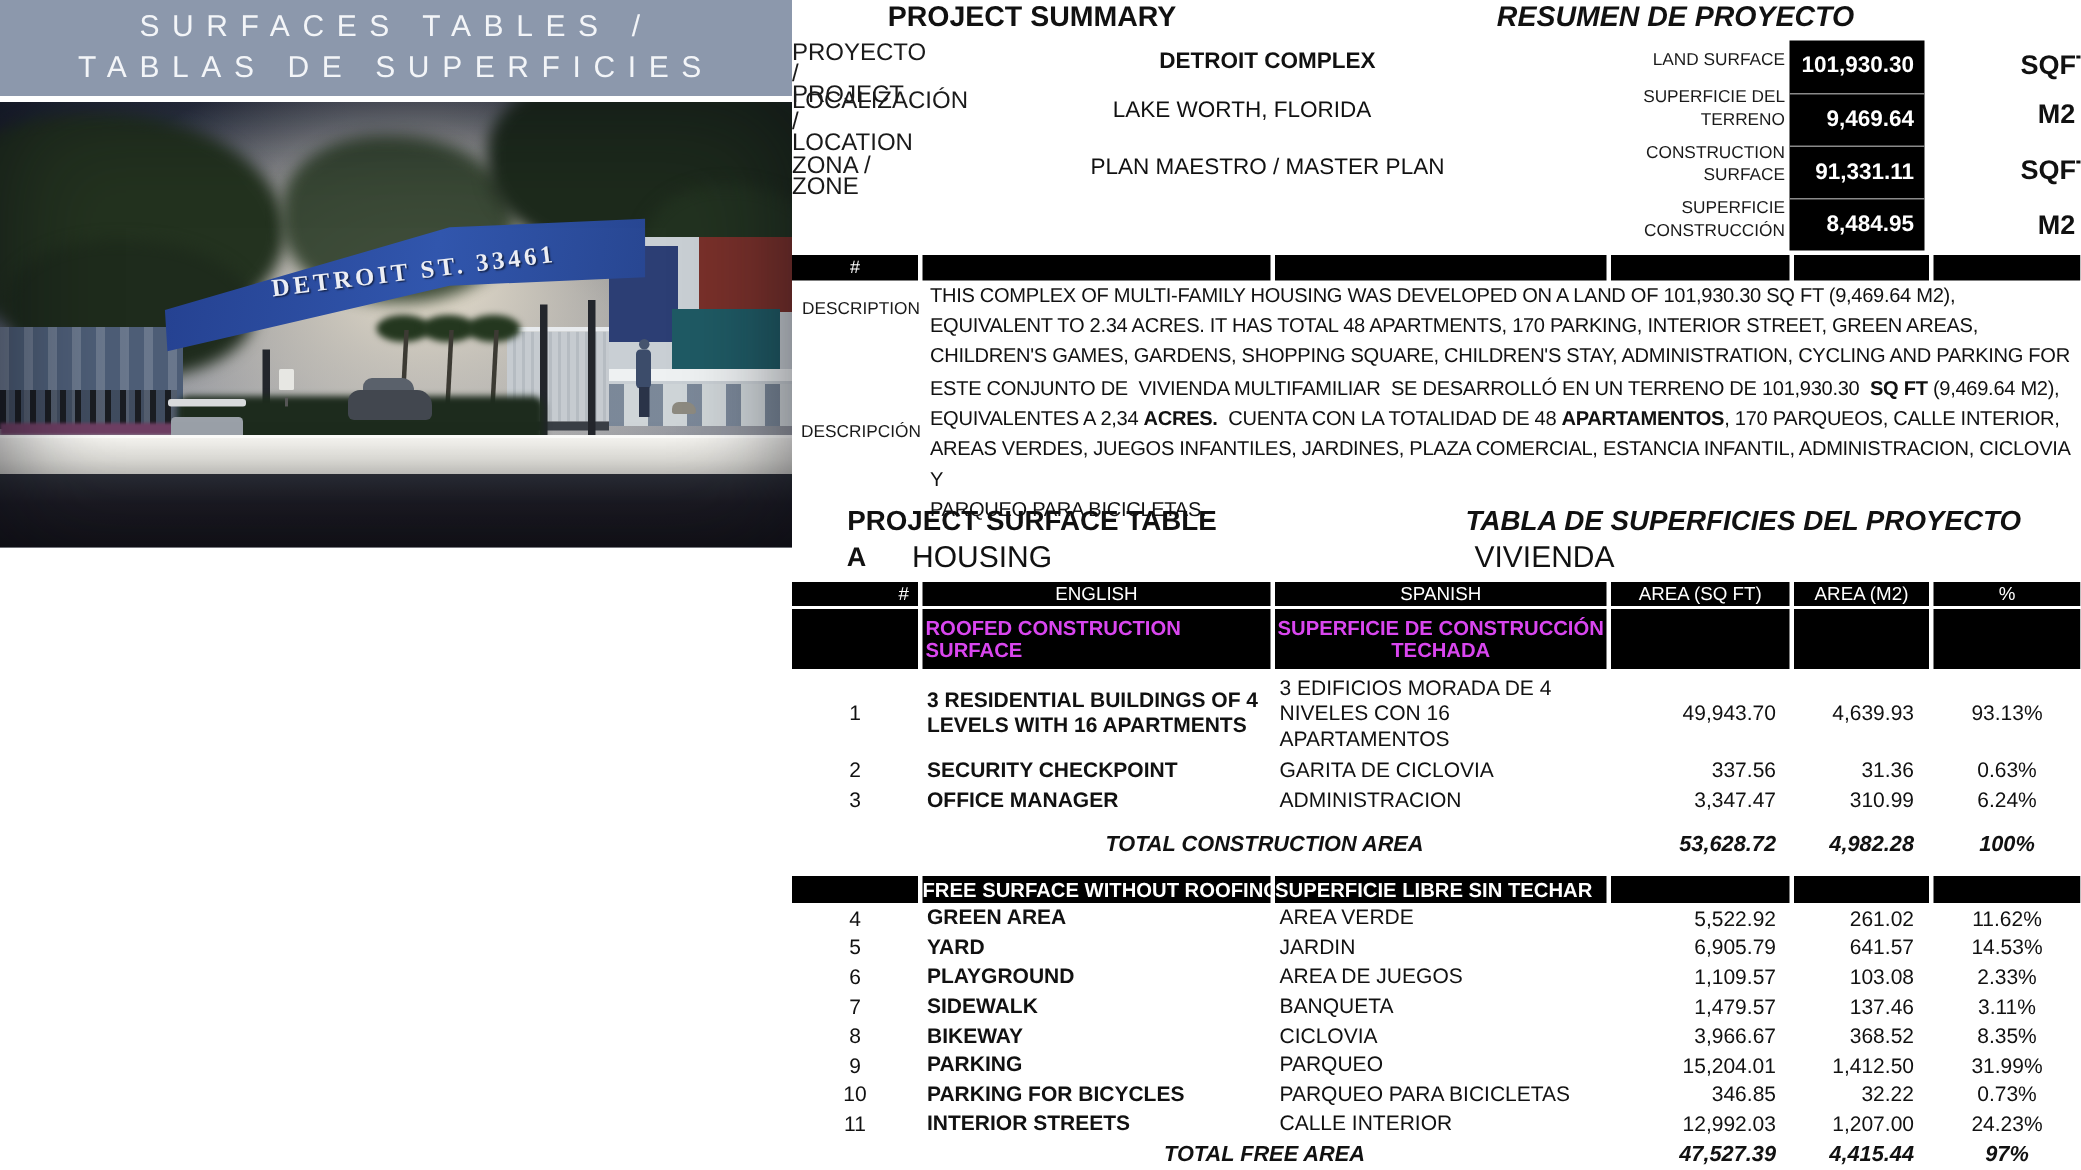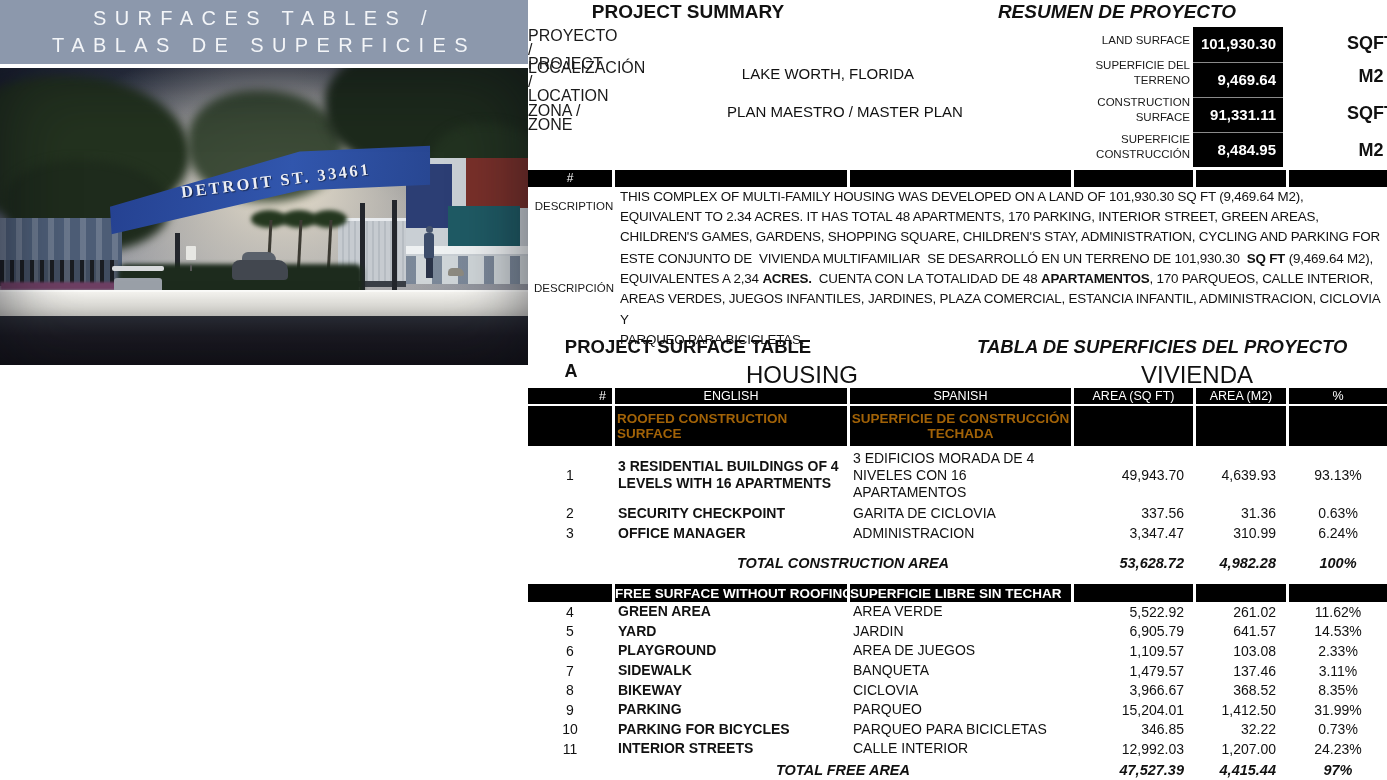--- a/index.html
+++ b/index.html
@@ -79,28 +79,28 @@
   .unit{font-size:18px;font-weight:600;text-align:center;white-space:nowrap;padding-left:36px;}
   .grid6{display:grid;grid-template-columns:84px 232px 221px 119px 90px 98px;column-gap:3px;align-items:center;}
   .bk{background:#000;height:100%;}
   .hashrow{position:absolute;left:0;top:170px;width:859px;height:17px;}
   .hashrow .bk{color:#fff;font-size:12px;line-height:17px;text-align:center;}
   .dlabel{font-size:11.5px;text-align:center;color:#1a1a1a;}
   .dtext{font-size:13.4px;line-height:20.2px;letter-spacing:-0.2px;white-space:pre;color:#111;}
   .b{font-weight:700;}
   .sectitle{font-weight:700;font-size:18.5px;white-space:nowrap;text-align:center;}
   .letter{font-size:18px;font-weight:600;text-align:center;}
-  .secname{font-size:24px;text-align:right;white-space:nowrap;}
+  .secname{font-size:20px;text-align:left;white-space:nowrap;}
   
   .stable{position:absolute;left:0;top:388px;width:859px;}
   .thead{height:16px;}
   .thead .bk{color:#fff;font-size:12.5px;line-height:16px;text-align:center;}
   .thead .bk.hcell{text-align:right;padding-right:6px;box-sizing:border-box;}
   .tgroup{margin-top:2px;height:40px;}
-  .tgroup .bk{color:#a16207;font-weight:700;font-size:13.5px;display:flex;align-items:center;}
+  .tgroup .bk{color:#d946ef;font-weight:700;font-size:13.5px;display:flex;align-items:center;}
   .tgroup .gl{padding-left:2px;line-height:15px;}
   .tgroup .gc{justify-content:center;text-align:center;line-height:15px;}
   .tgroup2{margin-top:11px;height:18px;}
   .tgroup2 .bk{color:#fff;font-weight:700;font-size:13.5px;display:flex;align-items:center;white-space:nowrap;}
   .trow{font-size:14px;}
   .tr1{margin-top:1px;height:56px;}
   .tr20{height:20px;}
   .trs{height:19.6px;}
   .c0{text-align:center;}
   .c1{font-weight:700;padding-left:3px;white-space:pre-line;line-height:17px;}
@@ -164,20 +164,21 @@
   <div class="road"></div>
 </div>
 
 <div class="rp">
 
   <div class="abs title ital" style="left:449px;top:1px;width:280px;">RESUMEN DE PROYECTO</div>
   <div class="abs title" style="left:20px;top:1px;width:280px;">PROJECT SUMMARY</div>
 
   <div class="abs flabel" style="left:0;top:29px;width:92px;">PROYECTO /
 PROJECT</div>
+  <div class="abs fvalue bold" style="left:92px;top:32px;width:450px;">DETROIT COMPLEX</div>
   <div class="abs flabel" style="left:0;top:61px;width:92px;">LOCALIZACIÓN /
 LOCATION</div>
   <div class="abs fvalue" style="left:75px;top:65px;width:450px;">LAKE WORTH, FLORIDA</div>
   <div class="abs flabel" style="left:0;top:104px;width:92px;">ZONA / ZONE</div>
   <div class="abs fvalue" style="left:92px;top:103px;width:450px;">PLAN MAESTRO / MASTER PLAN</div>
 
   <div class="abs mlabel" style="left:462px;top:33px;width:200px;">LAND SURFACE</div>
   <div class="abs mlabel" style="left:462px;top:58px;width:200px;">SUPERFICIE DEL
 TERRENO</div>
   <div class="abs mlabel" style="left:462px;top:132px;width:200px;">SUPERFICIE

